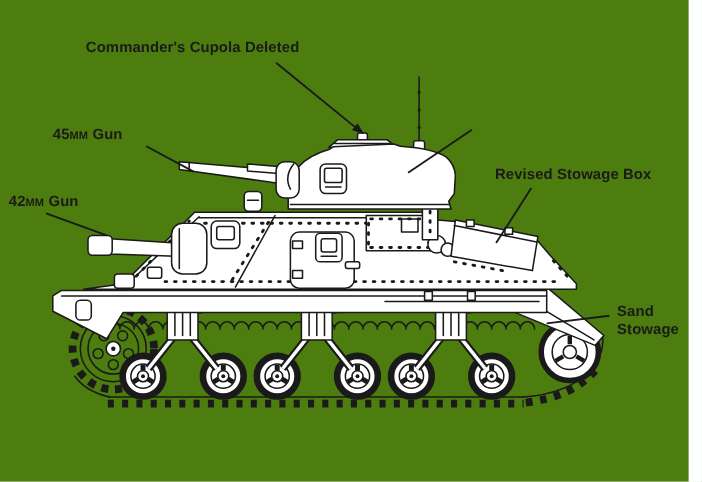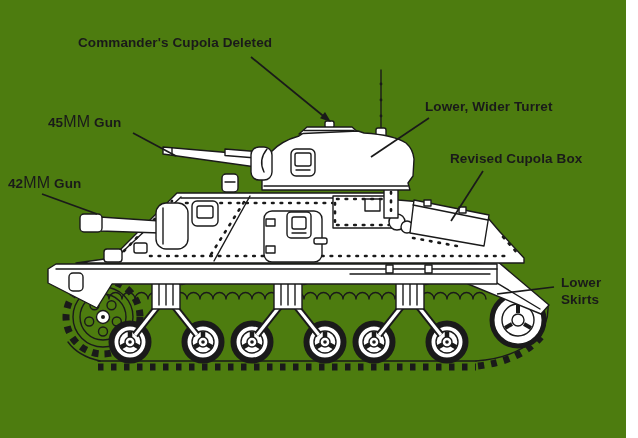--- a/index.html
+++ b/index.html
@@ -5,21 +5,21 @@
   html,body{margin:0;padding:0;background:#fff;}
   #canvas{
     position:relative;width:626px;height:438px;background:#4d7c0f;overflow:hidden;
     font-family:"Liberation Sans","DejaVu Sans",sans-serif;
   }
   #art{position:absolute;left:0;top:0;}
   .callout{
     position:absolute;color:#1a1a1a;font-weight:bold;font-size:13.5px;
     letter-spacing:.1px;line-height:16px;white-space:nowrap;
   }
-  .callout .unit{font-size:16px;font-weight:normal;text-align:right;}
+  .callout .unit{font-size:10px;font-weight:bold;text-align:right;}
   .callout .suffix{margin-left:4px;}
   #c-skirts{white-space:normal;width:70px;line-height:17px;}
   
   .ln{fill:none;stroke:#1a1a1a;stroke-width:1.4;stroke-linecap:round;stroke-linejoin:round;}
   .fw{fill:#ffffff;stroke:#1a1a1a;stroke-width:1.4;stroke-linecap:round;stroke-linejoin:round;}
   .riv{fill:none;stroke:#1a1a1a;stroke-width:2.6;stroke-linecap:round;stroke-dasharray:1.6 7;}
   .thick{fill:none;stroke:#1a1a1a;}
 </style>
 </head>
 <body>
@@ -213,22 +213,21 @@
       <line x1="429" y1="118" x2="371" y2="157"></line>
       <line x1="133" y1="133" x2="176" y2="156"></line>
       <line x1="42" y1="194" x2="97" y2="214"></line>
       <line x1="483" y1="171" x2="451" y2="221"></line>
       <line x1="554" y1="287" x2="497" y2="294"></line>
     </g>
   </svg>
 
   <div class="callout" style="left:78px;top:35px">Commander's Cupola Deleted</div>
 
-  <div class="callout" style="left:425px;top:99px">Lower, Wider Turret</div>
 
   <div class="callout" style="left:48px;top:114px"><span>45</span><span class="unit">MM</span><span class="suffix">Gun</span></div>
 
   <div class="callout" style="left:8px;top:175px"><span>42</span><span class="unit">MM</span><span class="suffix">Gun</span></div>
 
-  <div class="callout" style="left:450px;top:151px">Revised Cupola Box</div>
-
-  <div class="callout" id="c-skirts" style="left:561px;top:274px">Lower Skirts</div>
+  <div class="callout" style="left:450px;top:151px">Revised Stowage Box</div>
+
+  <div class="callout" id="c-skirts" style="left:561px;top:274px">Sand Stowage</div>
 </div>
 
 </body></html>

